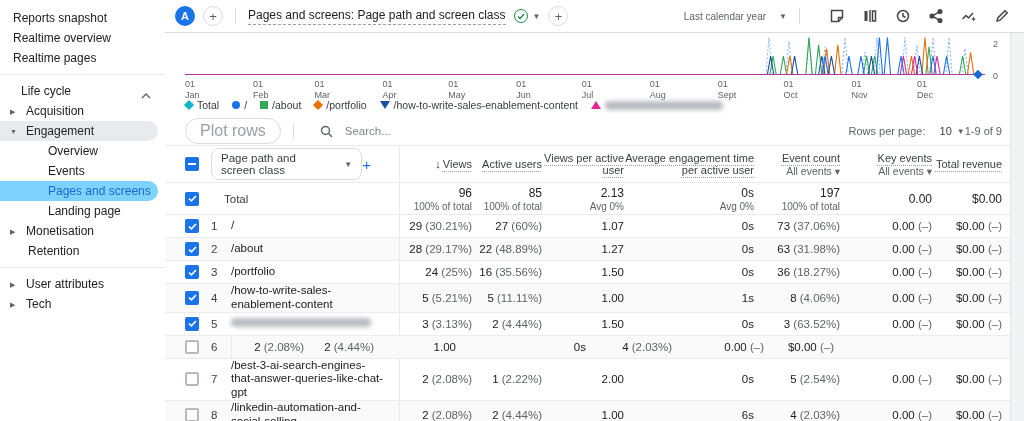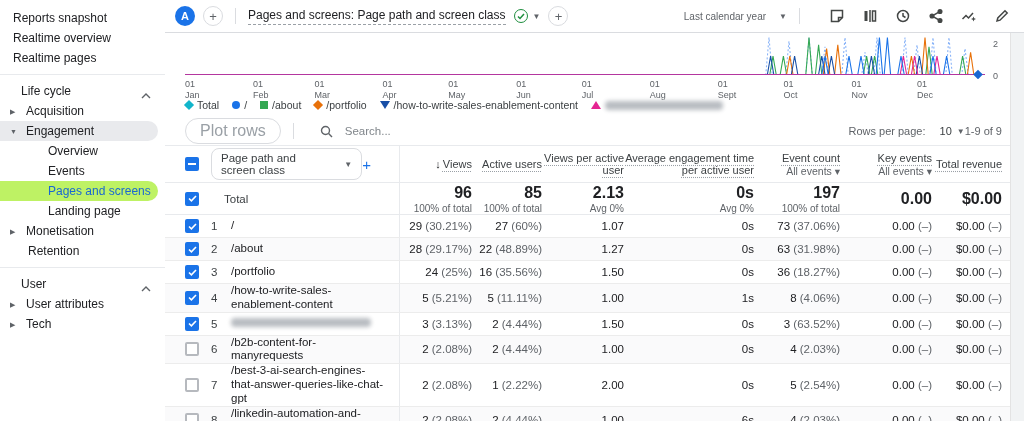--- a/index.html
+++ b/index.html
@@ -13,21 +13,21 @@
     height:20px;display:flex;align-items:center;position:relative;cursor:pointer;white-space:nowrap}
   .sb-link{padding-left:13px}
   .sb-section{padding-left:21px;color:#202124}
   .sb-section .chev{position:absolute;right:14px;top:7px}
   .sb-divider{border-top:1px solid #e8eaed;margin:6px 0 6px 0}
   .sb-collapsed,.sb-expanded,.sb-plain{padding-left:26px}
   .sb-plain{padding-left:28px}
   .arrow{position:absolute;left:10px;font-size:7px;color:#5f6368;line-height:1}
   .sb-child{padding-left:48px}
   .sb-expanded{background:#e9eaed;border-radius:0 14px 14px 0;width:158px}
-  .sb-selected{background:#bef264;border-radius:0 14px 14px 0;width:158px;color:#1967d2}
+  .sb-selected{background:#7dd3fc;border-radius:0 14px 14px 0;width:158px;color:#1967d2}
 
   
   .main{flex:1;position:relative}
   .right-strip{position:absolute;right:0;top:33px;width:14px;height:388px;background:#f1f3f4;border-left:1px solid #e3e3e3}
 
   
   .topbar{height:33px;display:flex;align-items:center;padding:0 14px 0 10px;border-bottom:1px solid #dadce0}
   .avatar{width:20px;height:20px;border-radius:50%;background:#1a73e8;color:#fff;font-size:11px;font-weight:bold;
     display:flex;align-items:center;justify-content:center;cursor:pointer}
   .circle-btn{width:20px;height:20px;border-radius:50%;border:1px solid #dadce0;color:#5f6368;font-size:13px;
@@ -81,21 +81,21 @@
   .dimcell{flex:1;display:flex;align-items:center;align-self:stretch}
   .dim-select{border:1px solid #dadce0;border-radius:8px;padding:3px 9px;font-size:11.5px;color:#3c4043;
     display:flex;align-items:center;gap:14px;margin-left:12px;cursor:pointer}
   .plus-blue{color:#1a73e8;font-size:15px;margin-left:auto;margin-right:28px;cursor:pointer}
   .cbx{width:14px;height:14px;border-radius:2px;flex:0 0 14px;display:flex;align-items:center;justify-content:center;cursor:pointer}
   .cbx-on{background:#1a73e8}
   .cbx-ind{background:#1a73e8}
   .cbx-off{border:2px solid #b6b9be;background:#fff}
   .totals{height:32px;border-bottom:1px solid #e8eaed}
   .tot-label{font-size:11.5px;color:#3c4043;margin-left:25px}
-  .big{font-weight:bold;font-size:16px;color:#202124}
+  .big{font-weight:normal;font-size:12px;color:#202124}
   .sub{font-size:10px;color:#5f6368;margin-top:1px}
   .drow{min-height:23px;border-bottom:1px solid #ececec;font-size:11.5px}
   .drow:nth-child(even){background:#fafafb}
   .rnum{width:20px;margin-left:12px;color:#3c4043;flex:0 0 20px}
   .rpath{flex:1;color:#202124;padding-right:14px;line-height:1.2}
   .gray{color:#5f6368}
   .cellmain{color:#202124}
 </style>
 </head>
 <body>
@@ -140,26 +140,20 @@
         <span>Landing page</span>
       </div>
       <div class="sb-collapsed">
         <span class="arrow">▶</span>
         <span>Monetisation</span>
       </div>
       <div class="sb-plain">
         <span>Retention</span>
       </div>
       <div class="sb-divider"></div>
-      <div class="sb-section">
-        <span>User</span>
-        <span class="chev"><svg width="10" height="6" viewBox="0 0 10 6">
-            <polyline points="1,5 5,1 9,5" fill="none" stroke="#5f6368" stroke-width="1.4"></polyline>
-          </svg></span>
-      </div>
       <div class="sb-collapsed">
         <span class="arrow">▶</span>
         <span>User attributes</span>
       </div>
       <div class="sb-collapsed">
         <span class="arrow">▶</span>
         <span>Tech</span>
       </div>
     </aside>
 
@@ -464,21 +458,20 @@
               <div class="mcol c2"><span class="cellmain">1.50</span></div>
               <div class="mcol c3"><span class="cellmain">0s</span></div>
               <div class="mcol c4"><span class="cellmain">3</span><span class="gray"> (63.52%)</span></div>
               <div class="mcol c5"><span class="cellmain">0.00</span><span class="gray"> (–)</span></div>
               <div class="mcol c6"><span class="cellmain">$0.00</span><span class="gray"> (–)</span></div>
             </div>
           </div>
           <div class="trow drow">
             <div class="cbx cbx-off"></div>
             <div class="rnum">6</div>
-            <div class="rpath">/b2b-content-for-manyrequests</div>
             <div class="metrics">
               <div class="mcol c0"><span class="cellmain">2</span><span class="gray"> (2.08%)</span></div>
               <div class="mcol c1"><span class="cellmain">2</span><span class="gray"> (4.44%)</span></div>
               <div class="mcol c2"><span class="cellmain">1.00</span></div>
               <div class="mcol c3"><span class="cellmain">0s</span></div>
               <div class="mcol c4"><span class="cellmain">4</span><span class="gray"> (2.03%)</span></div>
               <div class="mcol c5"><span class="cellmain">0.00</span><span class="gray"> (–)</span></div>
               <div class="mcol c6"><span class="cellmain">$0.00</span><span class="gray"> (–)</span></div>
             </div>
           </div>

